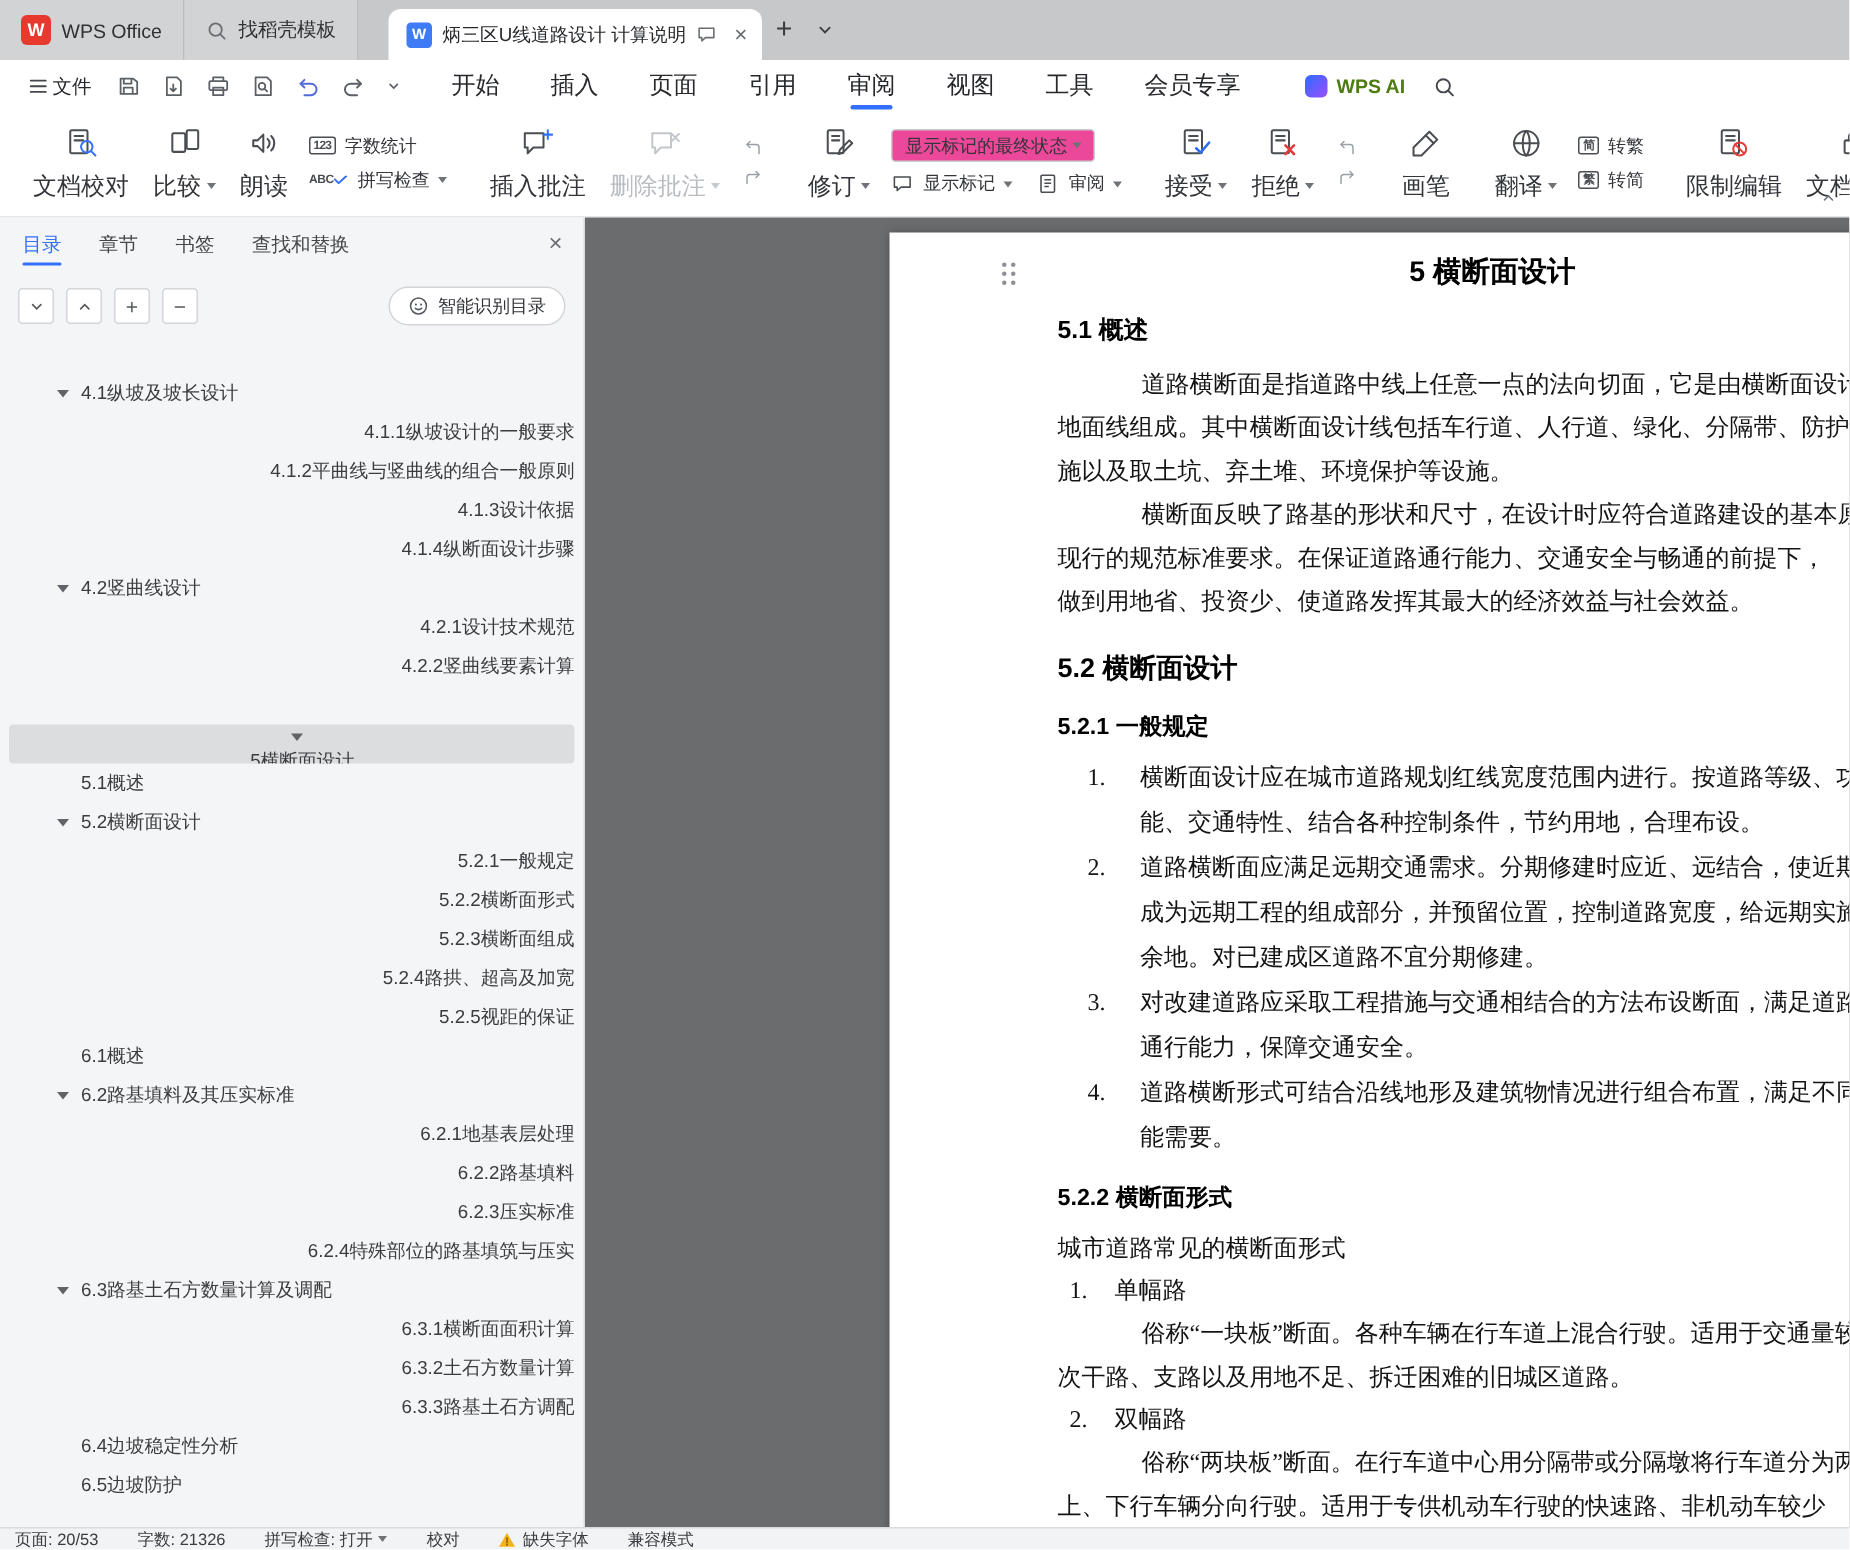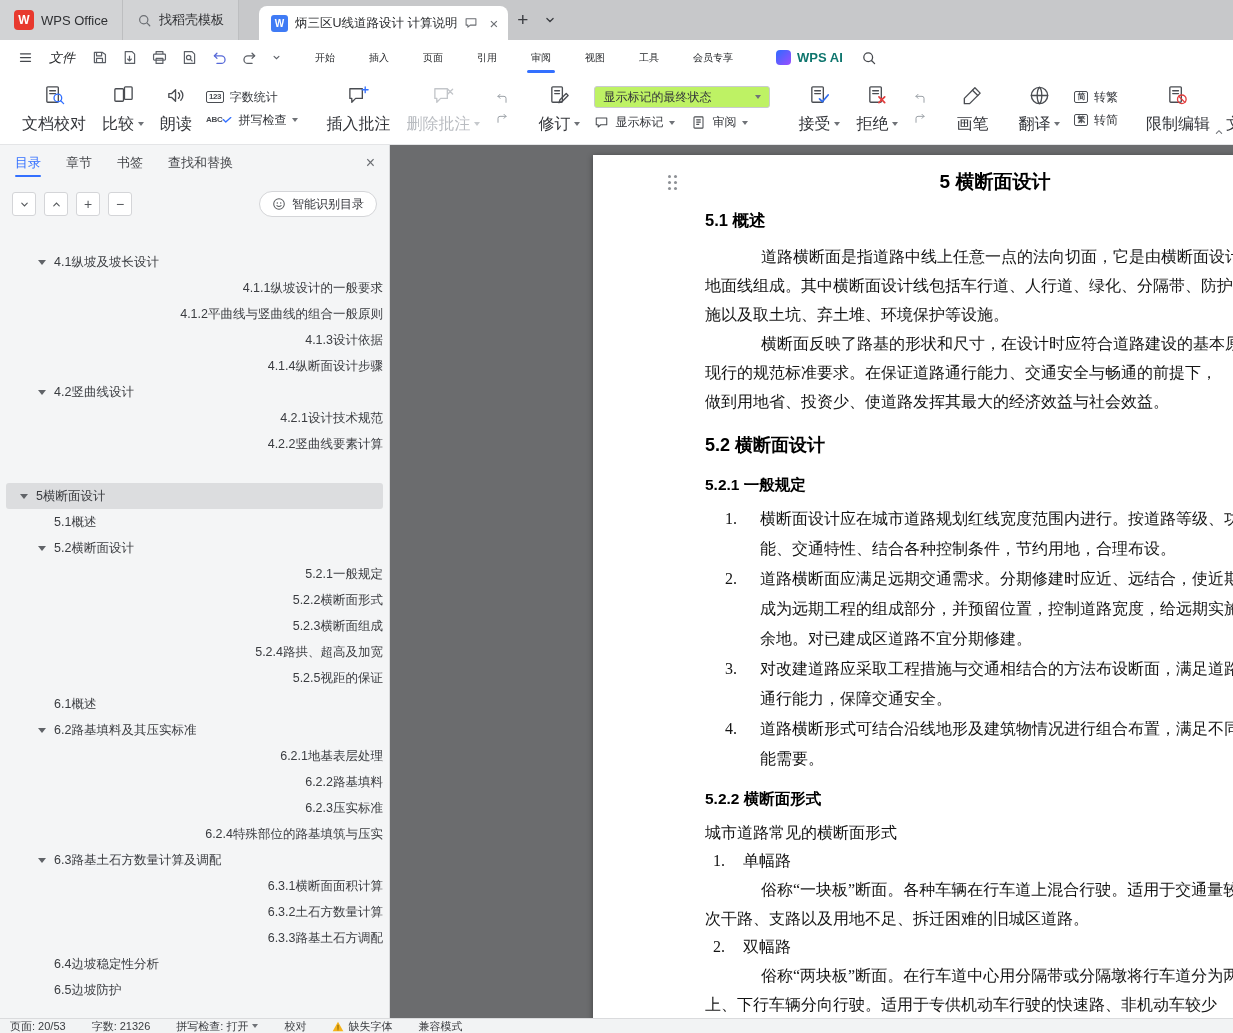--- a/index.html
+++ b/index.html
@@ -18,28 +18,28 @@
   .doc-ico{width:17px;height:17px;background:#3f7bf5;border-radius:3px;color:#fff;font-weight:700;
     font-size:10px;display:flex;align-items:center;justify-content:center;flex:0 0 17px;}
   .doc-title{font-size:12.5px;color:#26282b;}
   .tab-ic{color:#6b6e73;}
   .tab-close{color:#6b6e73;font-size:15px;line-height:1;margin-left:4px;}
   .tab-plus{display:flex;align-items:center;padding:0 9px;font-size:19px;color:#3a3c40;}
   .tab-caret{display:flex;align-items:center;padding:0 6px;color:#3a3c40;}
 
   
   .menubar{flex:0 0 35px;background:#fff;display:flex;align-items:center;padding:0 12px;}
-  .file-menu{display:flex;align-items:center;gap:16px;font-size:13px;color:#26282b;padding:0 6px;font-style:italic;}
+  .file-menu{display:flex;align-items:center;gap:2px;font-size:13px;color:#26282b;padding:0 6px;}
   .qat{display:flex;align-items:center;gap:13px;margin:0 16px 0 10px;color:#5b5f66;}
   .qat .undo{color:#5568d8;}
   .menu-tabs{display:flex;align-items:center;}
-  .menu-tab{padding:0 17px;font-size:10px;color:#26282b;height:35px;line-height:35px;position:relative;}
+  .menu-tab{padding:0 17px;font-size:16px;color:#26282b;height:35px;line-height:35px;position:relative;}
   .menu-tab.active::after{content:"";position:absolute;left:50%;transform:translateX(-50%);bottom:2px;
     width:28px;height:3px;border-radius:2px;background:#3370ff;}
-  .wps-ai{display:flex;align-items:center;gap:6px;font-size:13px;font-weight:700;color:#0f766e;margin-left:26px;}
+  .wps-ai{display:flex;align-items:center;gap:6px;font-size:13px;font-weight:700;color:#4d7c0f;margin-left:26px;}
   .ai-mark{width:15px;height:15px;border-radius:4px;background:linear-gradient(135deg,#2e6bff,#9b4dff);}
   .menu-search{margin-left:18px;color:#44474c;}
 
   
   .ribbon{flex:0 0 70px;background:#fff;border-bottom:1px solid #e4e5e7;display:flex;align-items:stretch;
     padding:4px 26px 6px 14px;position:relative;}
   .rb-lg{display:flex;flex-direction:column;align-items:center;justify-content:center;gap:5px;padding:2px 8px;}
   .rb-ico{height:26px;display:flex;align-items:center;justify-content:center;color:#4a4d52;}
   .rb-lab{font-size:16px;color:#33353a;display:flex;align-items:center;gap:4px;white-space:nowrap;}
   .rb-col{display:flex;flex-direction:column;justify-content:center;gap:6px;padding:0 6px;}
@@ -47,22 +47,22 @@
   .rb-sep{width:1px;background:#e9eaec;margin:9px 7px;}
   .caret{width:0;height:0;border-left:3.5px solid transparent;border-right:3.5px solid transparent;
     border-top:4px solid #6f7277;display:inline-block;}
   .rb-lg.disabled .rb-lab{color:#b9bcc1;}
   .rb-lg.disabled .rb-ico{color:#c3c6ca;}
   .rb-lg.disabled .caret{border-top-color:#c6c9cd;}
   .badge{border:1px solid #4a4d52;border-radius:2px;font-size:8px;font-weight:700;color:#4a4d52;
     padding:1px 2px;line-height:1;letter-spacing:-.5px;}
   .abc-ico{display:flex;flex-direction:row;align-items:center;line-height:1;}
   .abc-ico b{font-size:8px;color:#4a4d52;letter-spacing:-.3px;}
-  .rb-combo{width:176px;height:22px;border:1px solid #c9cbcf;border-radius:3px;display:flex;align-items:center;
-    justify-content:space-between;padding:0 8px;font-size:12px;color:#33353a;background:#bef264;white-space:nowrap;}
+  .rb-combo{width:136px;height:22px;border:1px solid #c9cbcf;border-radius:3px;display:flex;align-items:center;
+    justify-content:space-between;padding:0 8px;font-size:12px;color:#33353a;background:#ec4899;white-space:nowrap;}
   .rb-row{display:flex;align-items:flex-start;gap:16px;}
   .rb-mini{display:flex;align-items:center;color:#9aa0a6;height:14px;}
   .collapse-btn{position:absolute;right:8px;bottom:6px;color:#6f7277;}
 
   
   .main{flex:1;display:flex;min-height:0;}
 
   
   .sidebar{flex:0 0 390px;background:#f4f5f6;border-right:1px solid #d9dadc;display:flex;flex-direction:column;}
   .sb-tabs{flex:0 0 36px;display:flex;align-items:center;padding:0 15px;gap:25px;font-size:13px;color:#45474b;
@@ -72,21 +72,21 @@
   .sb-tab.active::after{content:"";position:absolute;left:0;right:0;bottom:4px;height:2px;background:#3370ff;border-radius:1px;}
   .sb-close{position:absolute;right:14px;top:0;height:36px;display:flex;align-items:center;color:#6b6e73;font-size:16px;}
   .sb-tools{flex:0 0 46px;display:flex;align-items:center;gap:8px;padding:0 12px;}
   .sb-btn{width:24px;height:24px;border:1px solid #d4d5d8;background:#fff;border-radius:3px;display:flex;
     align-items:center;justify-content:center;color:#55585c;font-size:14px;line-height:1;}
   .sb-smart{margin-left:auto;height:26px;border:1px solid #d4d5d8;background:#fff;border-radius:13px;
     display:flex;align-items:center;gap:6px;padding:0 12px;font-size:12px;color:#33353a;white-space:nowrap;}
   .sb-toc{flex:1;overflow:hidden;padding-top:22px;}
   .toc-row{height:26px;display:flex;align-items:center;font-size:12.5px;color:#3a3c40;margin:0 6px;border-radius:3px;}
   .toc-row.sel{background:#dcdddf;}
-  .toc-row.gap{margin-top:26px;}
+  .toc-row.gap{margin-top:26px;flex-direction:column;}
   .toc-row.d0{padding-left:14px;}
   .toc-row.d1{padding-left:32px;}
   .toc-row.d2{padding-left:50px;justify-content:space-between;}
   .toc-caret{width:16px;flex:0 0 16px;display:flex;align-items:center;}
   .toc-caret i{width:0;height:0;border-left:4px solid transparent;border-right:4px solid transparent;
     border-top:5px solid #606368;display:block;}
   .toc-caret.none i{visibility:hidden;}
   .toc-label{white-space:nowrap;overflow:hidden;}
 
   

